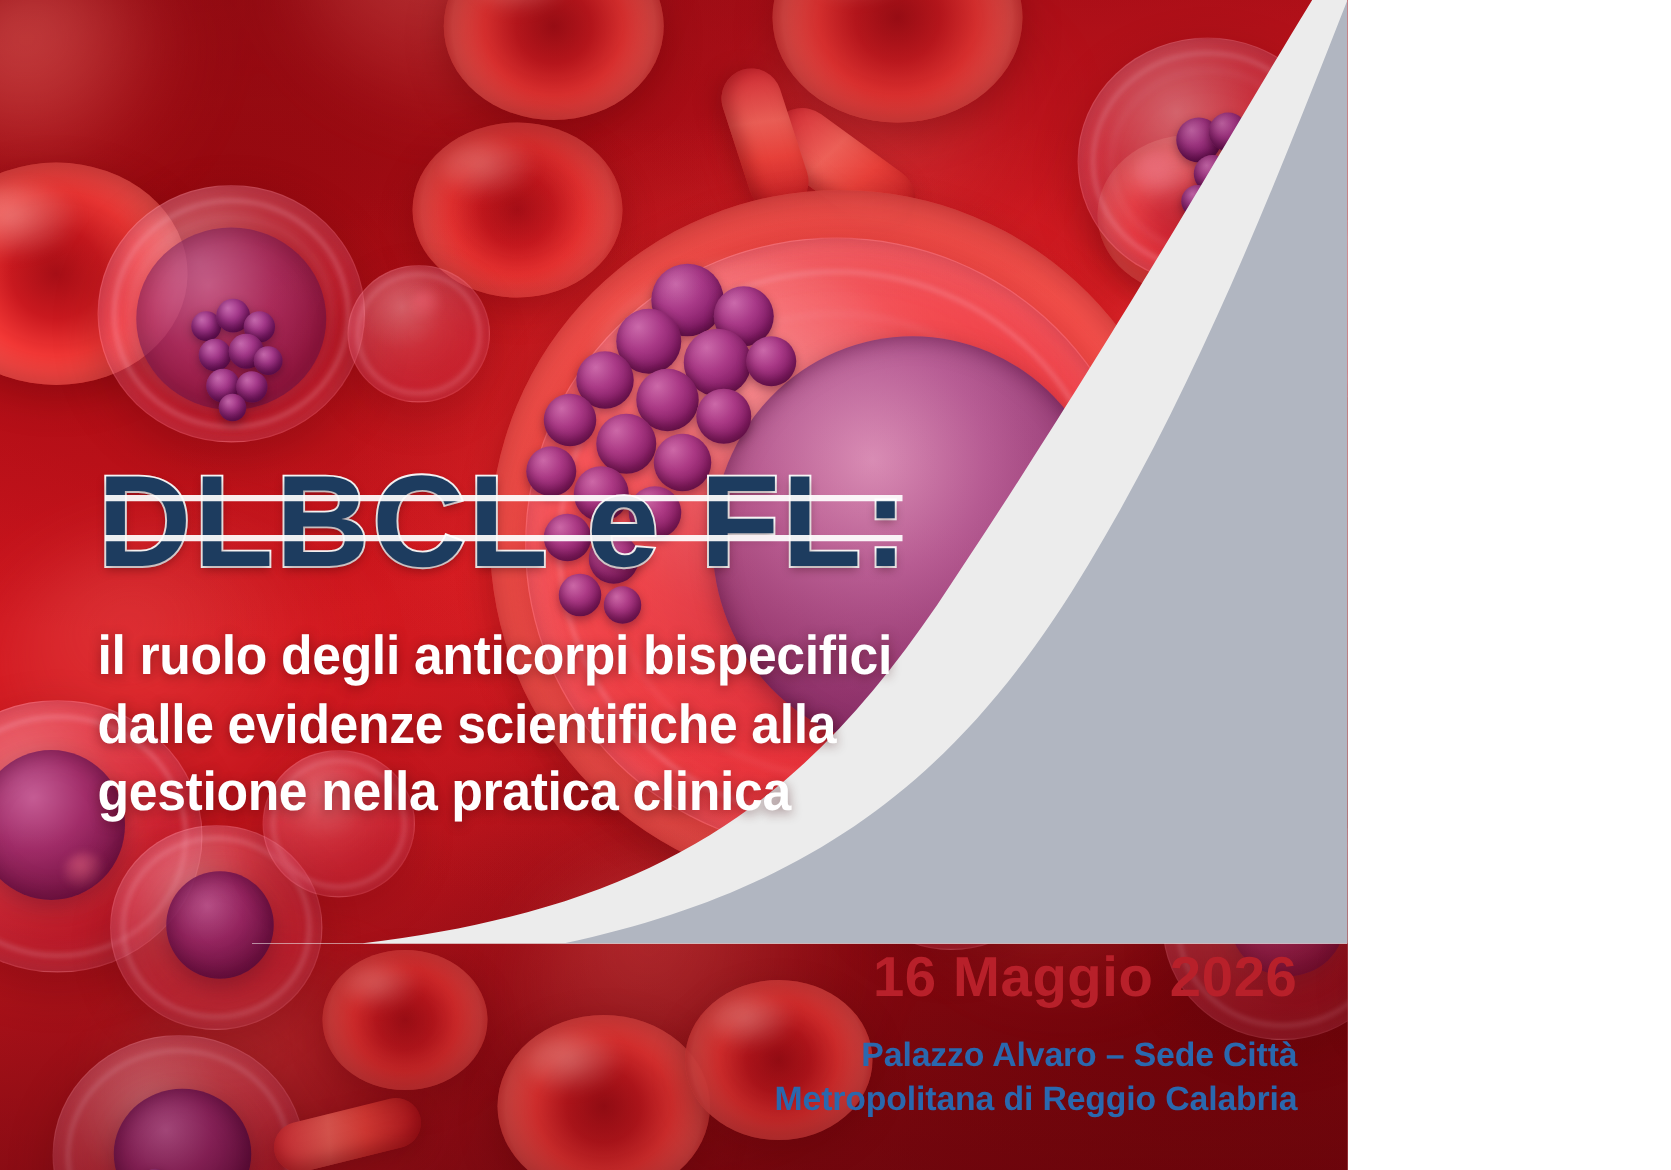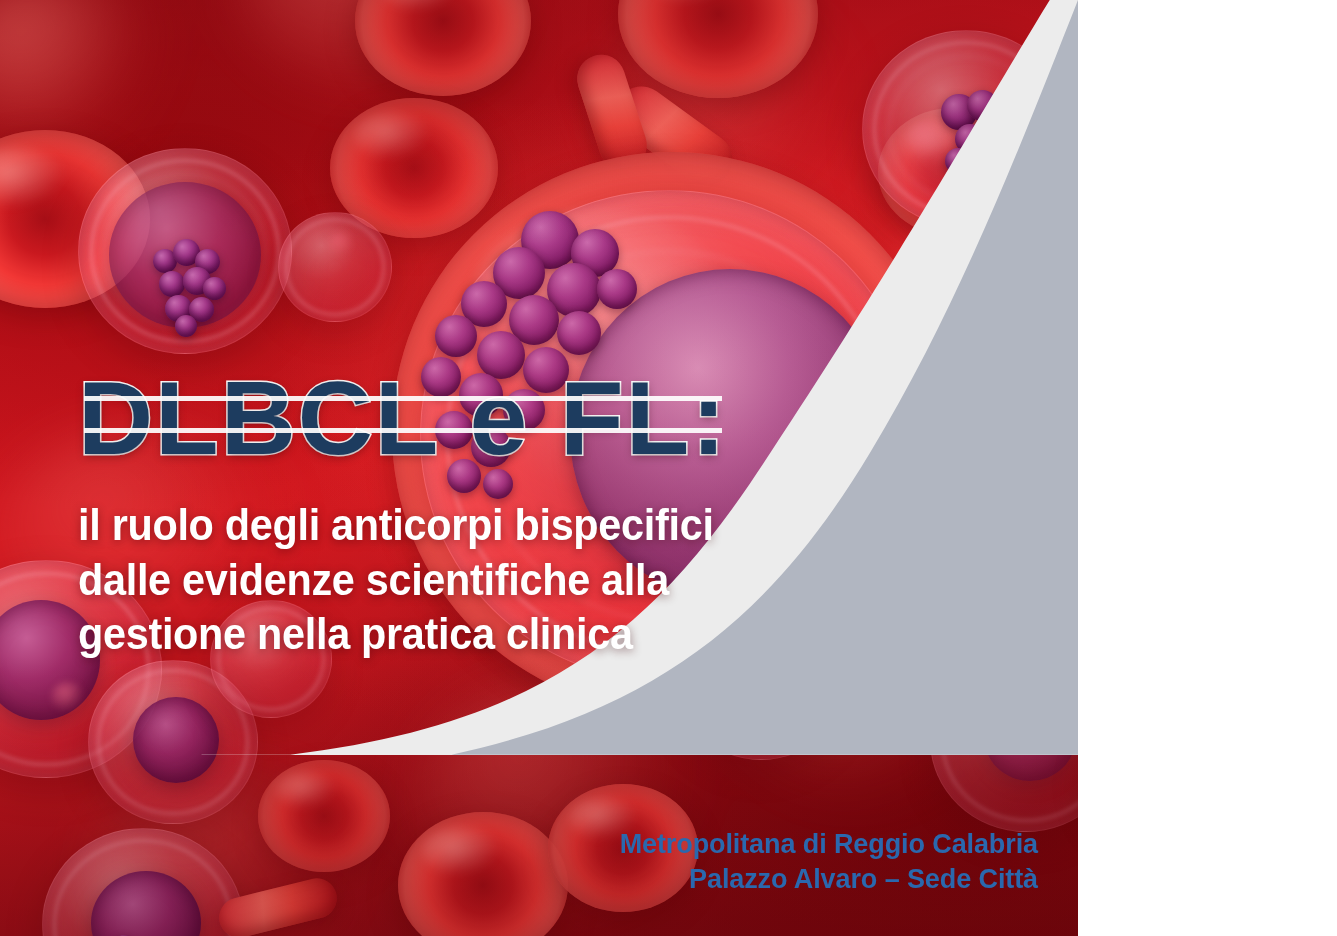--- a/index.html
+++ b/index.html
@@ -330,19 +330,20 @@
     <span class="inline-rule" style="top:30px;"></span>
     <span class="inline-rule" style="top:62px;"></span>
   </div>
 
   <div id="subtitle">
     <span class="ln">il ruolo degli anticorpi bispecifici</span>
     <span class="ln">dalle evidenze scientifiche alla</span>
     <span class="ln">gestione nella pratica clinica</span>
   </div>
 
+  <div id="date">16 Maggio 2026</div>
 
   <div id="venue">
+    <span class="ln">Palazzo Alvaro – Sede Città</span>
     <span class="ln">Metropolitana di Reggio Calabria</span>
-    <span class="ln">Palazzo Alvaro – Sede Città</span>
   </div>
 
 </div>
 
 </body></html>

